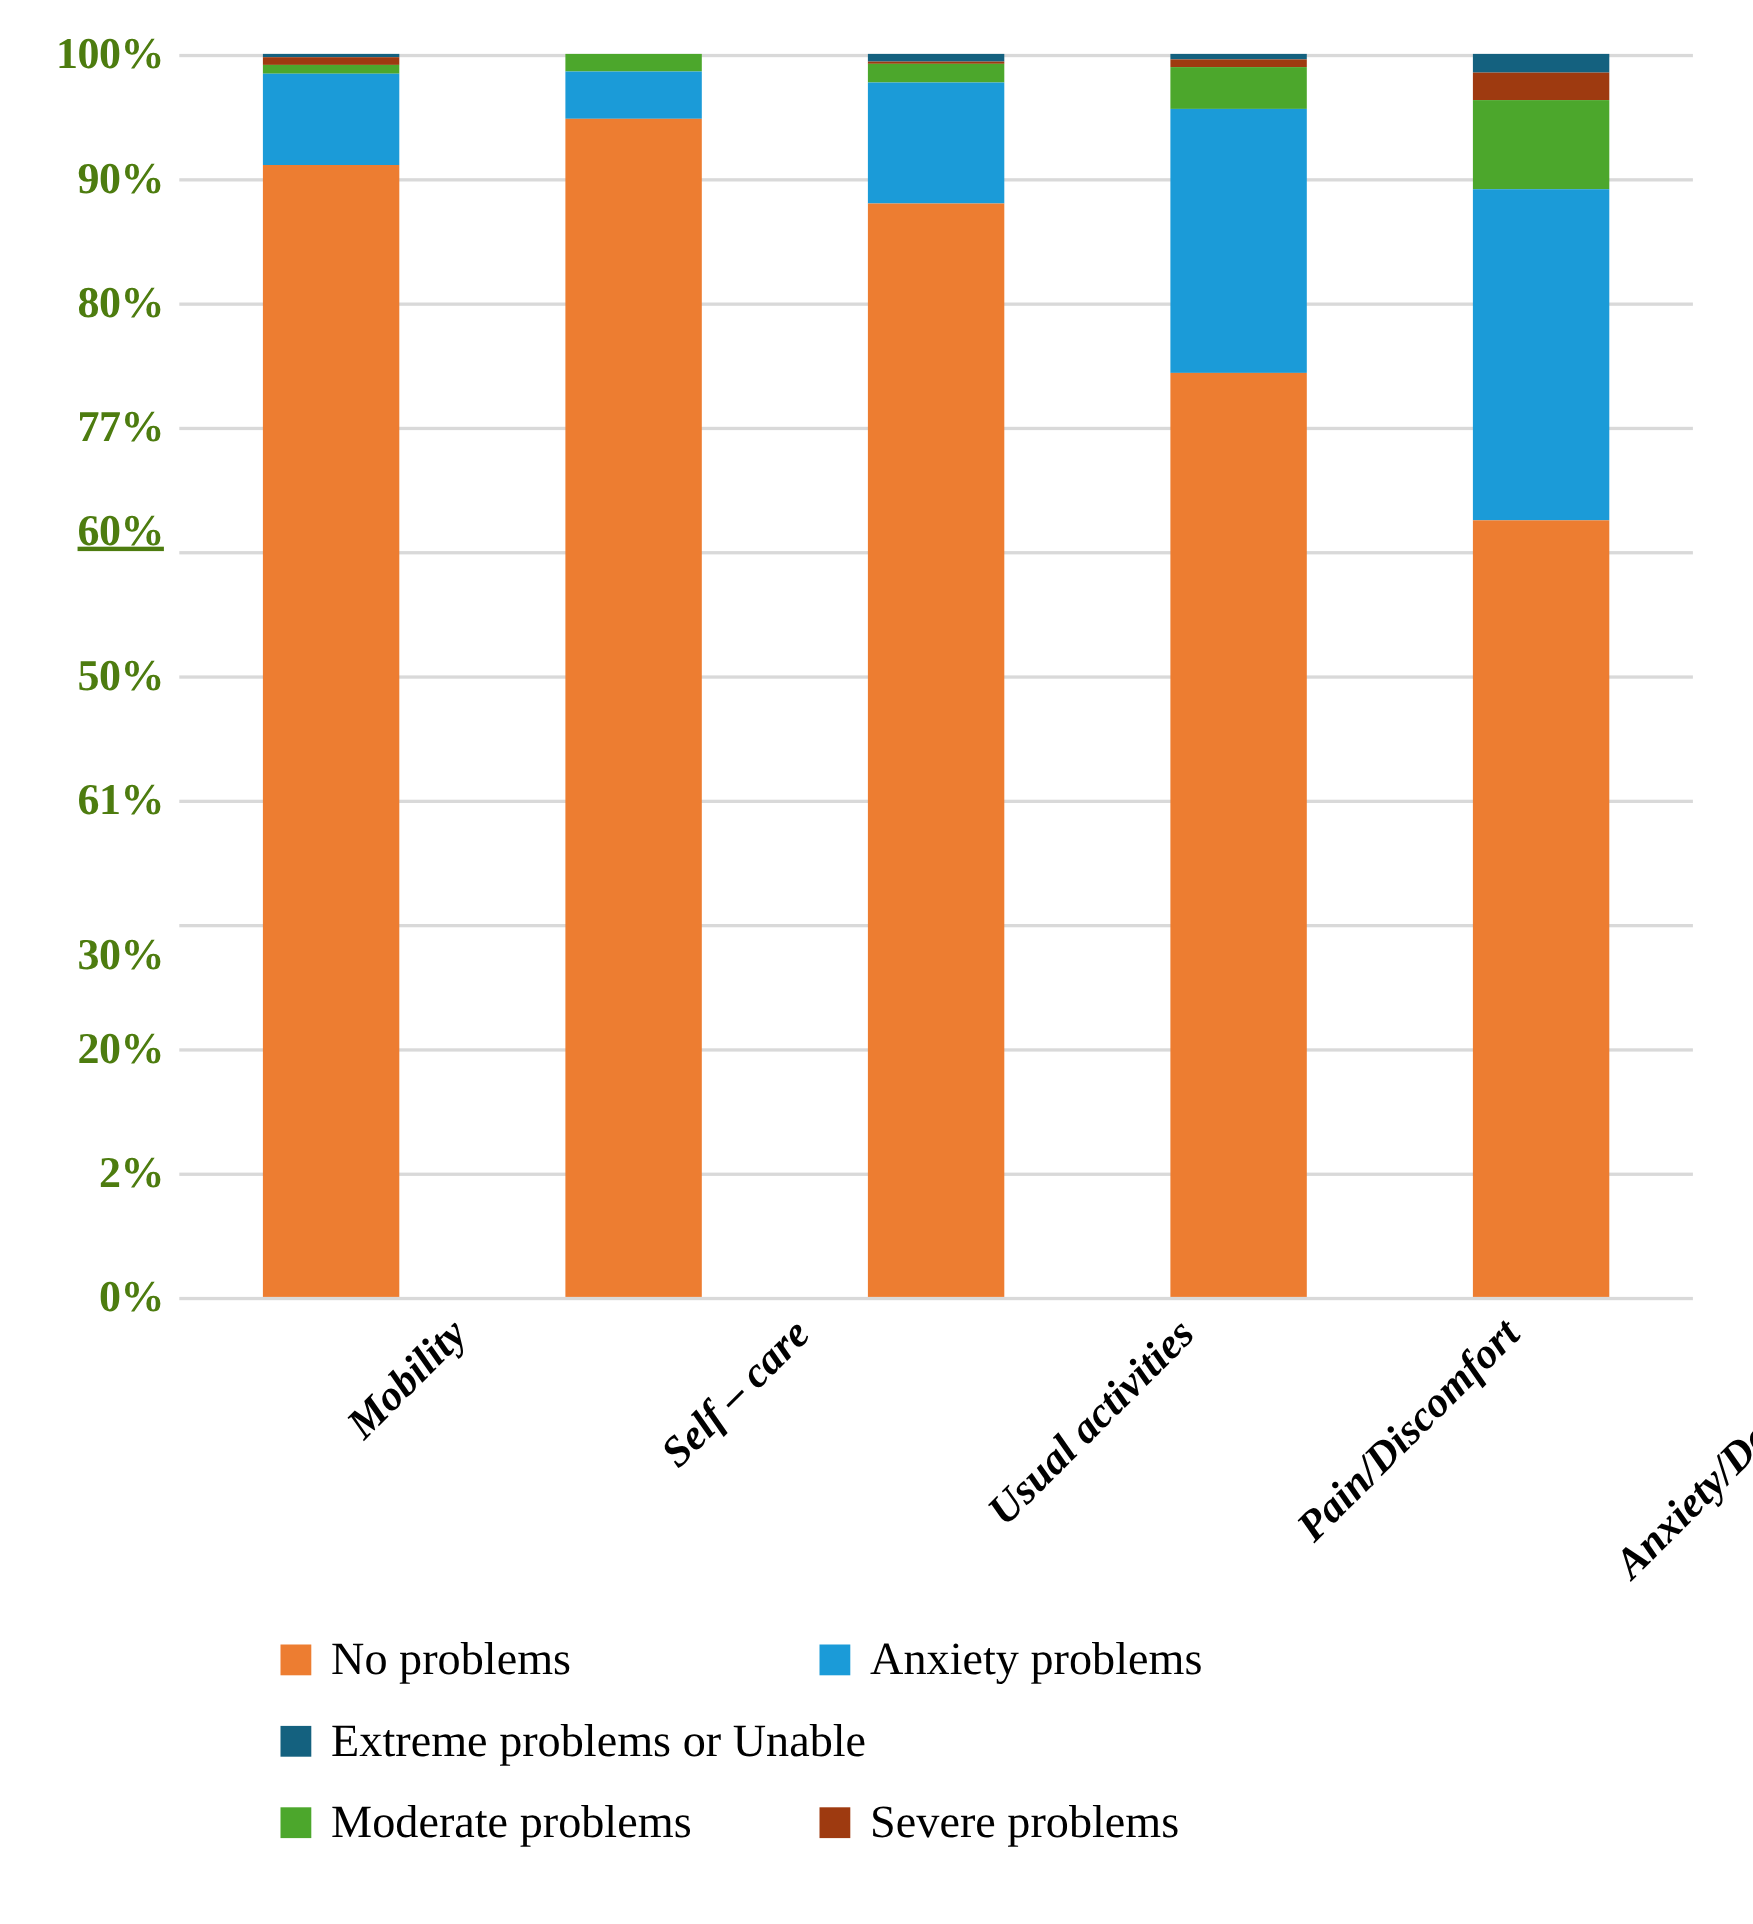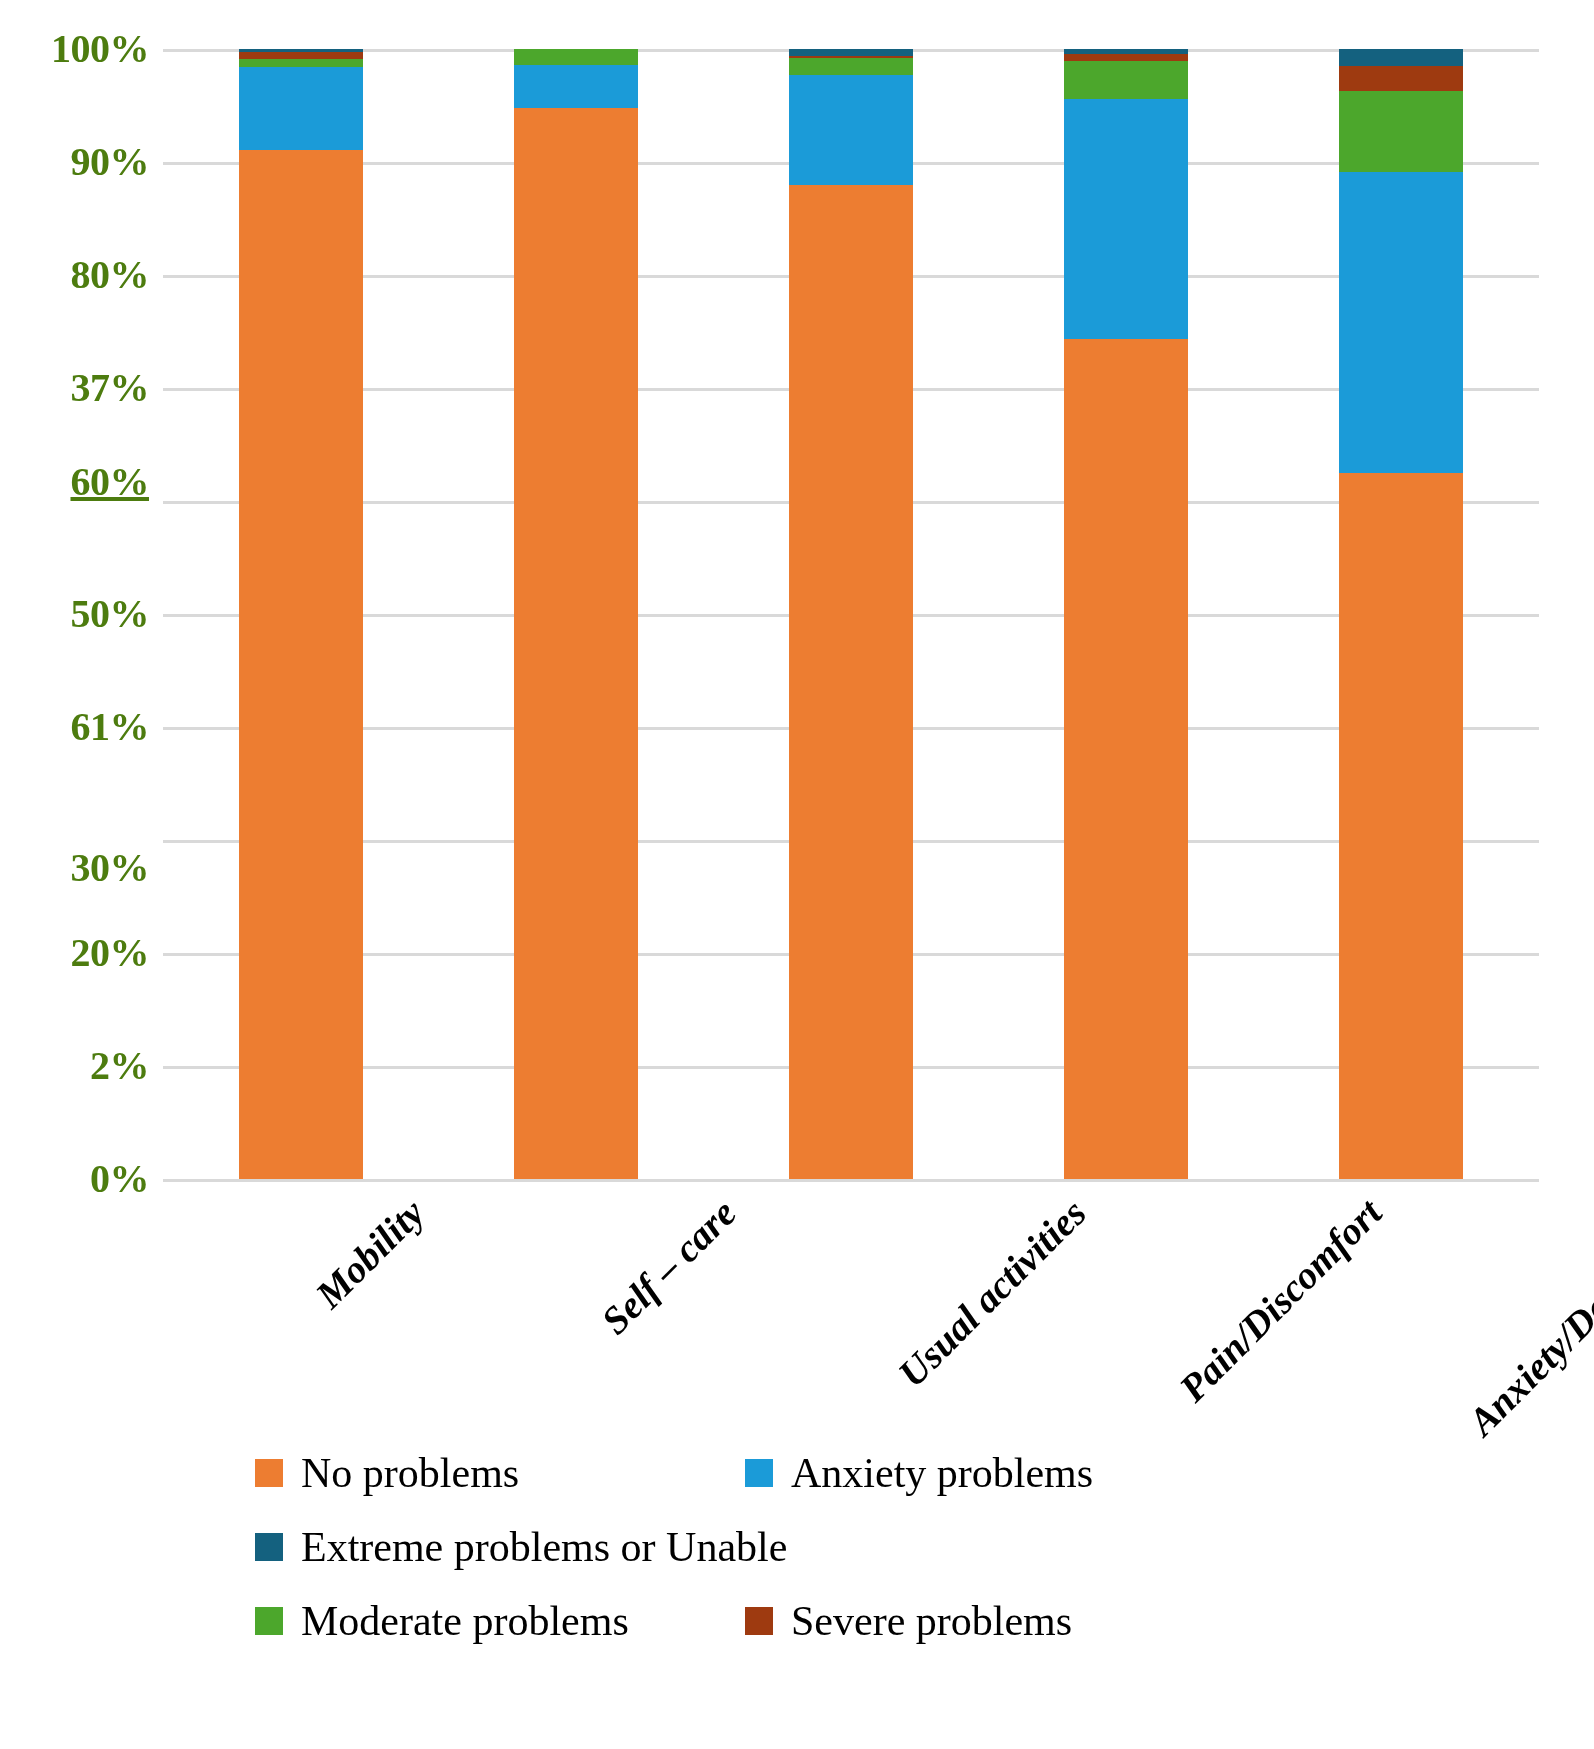--- a/index.html
+++ b/index.html
@@ -88,21 +88,21 @@
     font-style:italic;
     color:#000000;
     text-align:right;
     right:auto;
   }
 
   
   .legend{
     position:absolute;
     left:255px;
-    top:1452px;
+    top:1488px;
     width:1100px;
     text-align:center;
   }
   .legend-row{
     display:flex;
     margin-bottom:32px;
   }
   .legend-item{
     display:flex;
     align-items:center;
@@ -183,21 +183,21 @@
             <div class="seg" title="Extreme problems or Unable: 1.5%" style="background: rgb(20, 97, 127); height: 16.95px;"></div>
           </div>
         </div>
       </div>
   </div>
 
   <div id="yticks">
       <div class="ytick" style="top: 49px;">100%</div>
       <div class="ytick" style="top: 162px; text-align: right;">90%</div>
       <div class="ytick" style="top: 275px;">80%</div>
-      <div class="ytick" style="top: 388px;">37%</div>
+      <div class="ytick" style="top: 388px;">77%</div>
       <div class="ytick" style="top: 482px; text-decoration: underline;">60%</div>
       <div class="ytick" style="top: 614px;">50%</div>
       <div class="ytick" style="top: 727px;">61%</div>
       <div class="ytick" style="top: 868px;">30%</div>
       <div class="ytick" style="top: 953px;">20%</div>
       <div class="ytick" style="top: 1066px;">2%</div>
       <div class="ytick" style="top: 1179px;">0%</div>
     </div>
 
   <div class="xlabels" id="xlabels">

